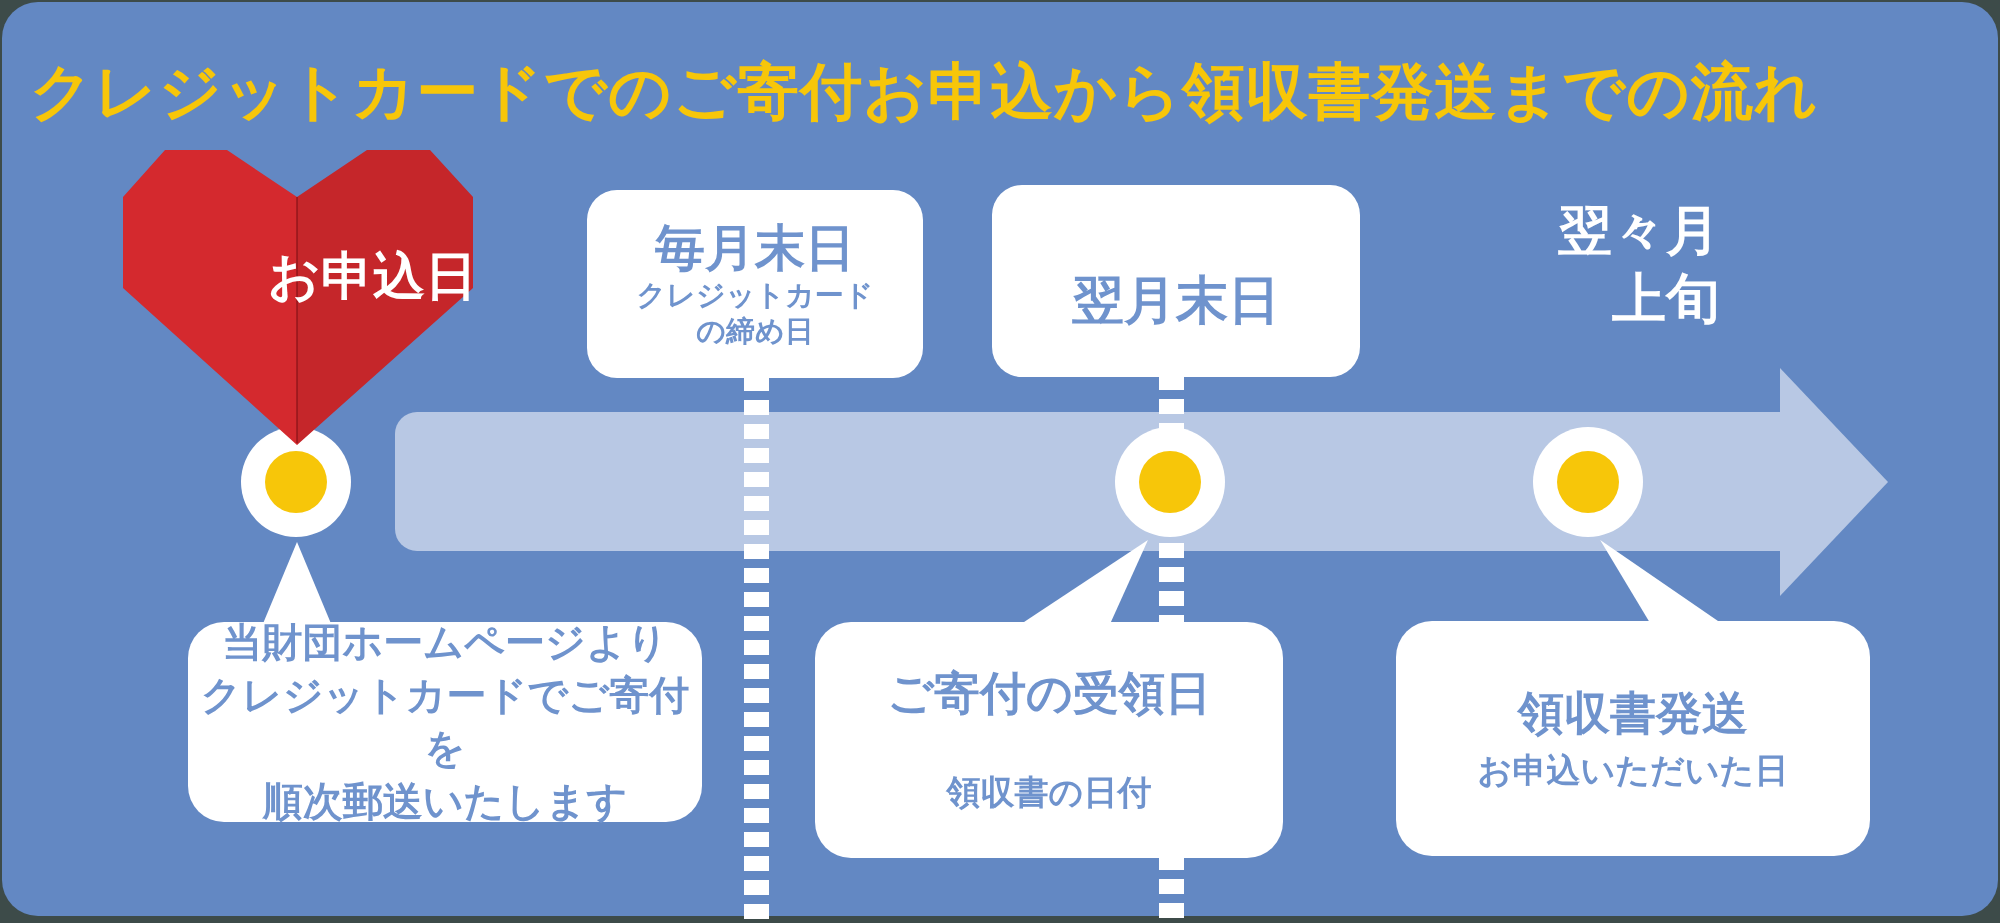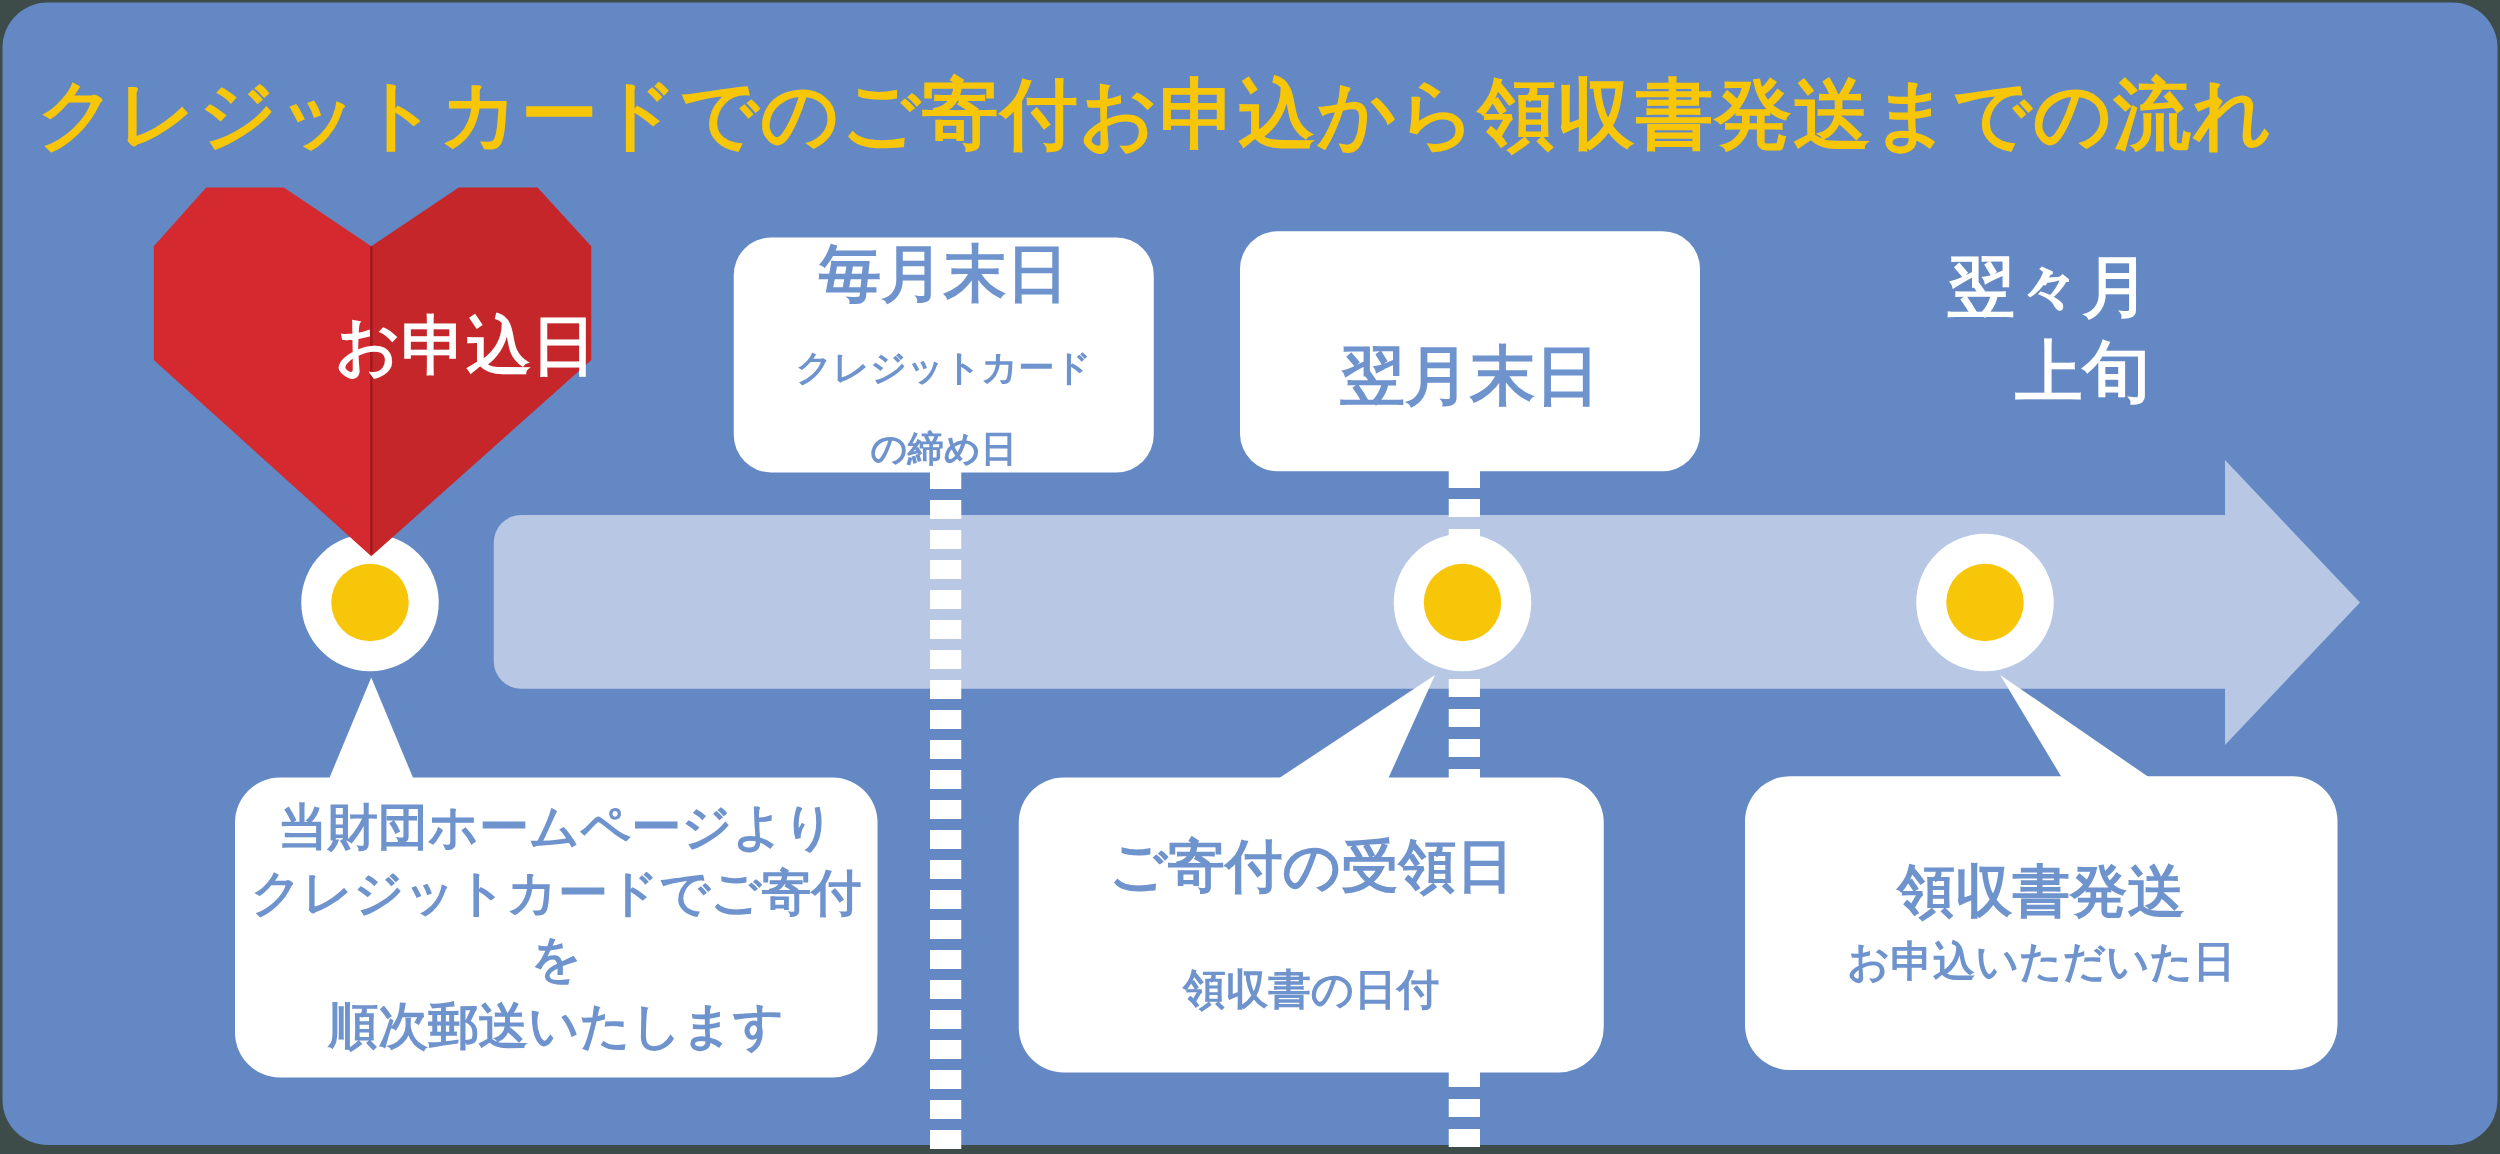--- a/index.html
+++ b/index.html
@@ -21,29 +21,29 @@
   .dash2{left:1159px;top:375px;height:546px;}
   .dot-outer{width:110px;height:110px;border-radius:50%;background:#ffffff;z-index:3;}
   .dot-inner{width:62px;height:62px;border-radius:50%;background:#f7c609;z-index:4;}
   
   .heart{left:117px;top:140px;z-index:4;}
   .heart-label{left:117px;top:242px;width:360px;text-align:right;color:#ffffff;
                font-size:52px;z-index:5;}
   
   .wbox{background:#ffffff;color:#6f93cd;display:flex;flex-direction:column;
         align-items:center;justify-content:center;text-align:center;z-index:3;}
-  .tbox1{left:587px;top:190px;width:336px;height:188px;border-radius:30px;justify-content:space-between;}
+  .tbox1{left:587px;top:190px;width:336px;height:188px;border-radius:30px;}
   .tbox1 .big{font-size:50px;line-height:58px;}
   .tbox1 .small{font-size:29px;line-height:36px;font-family:Liberation Serif, serif;}
   .tbox2{left:992px;top:185px;width:368px;height:192px;border-radius:30px;}
   .tbox2 .big{font-size:52px;margin-top:40px;}
   .plainlabel{left:1440px;top:196px;width:280px;text-align:right;color:#ffffff;
               font-size:54px;line-height:68px;z-index:3;}
   
-  .bbox1{left:188px;top:622px;width:514px;height:240px;border-radius:36px;}
+  .bbox1{left:188px;top:622px;width:514px;height:200px;border-radius:36px;}
   .bbox1 .line{font-size:40px;line-height:53px;}
   .bbox2{left:815px;top:622px;width:468px;height:236px;border-radius:36px;gap:42px;}
   .bbox3{left:1396px;top:621px;width:474px;height:235px;border-radius:36px;}
   .callout-big{font-size:46px;line-height:56px;}
   .callout-small{font-size:34px;line-height:46px;margin-top:6px;}
   
   .pointer{background:#ffffff;z-index:2;}
   .p1{left:262px;top:542px;width:70px;height:84px;
       clip-path:polygon(50% 0,0 100%,100% 100%);}
   .p2{left:1018px;top:540px;width:134px;height:86px;

